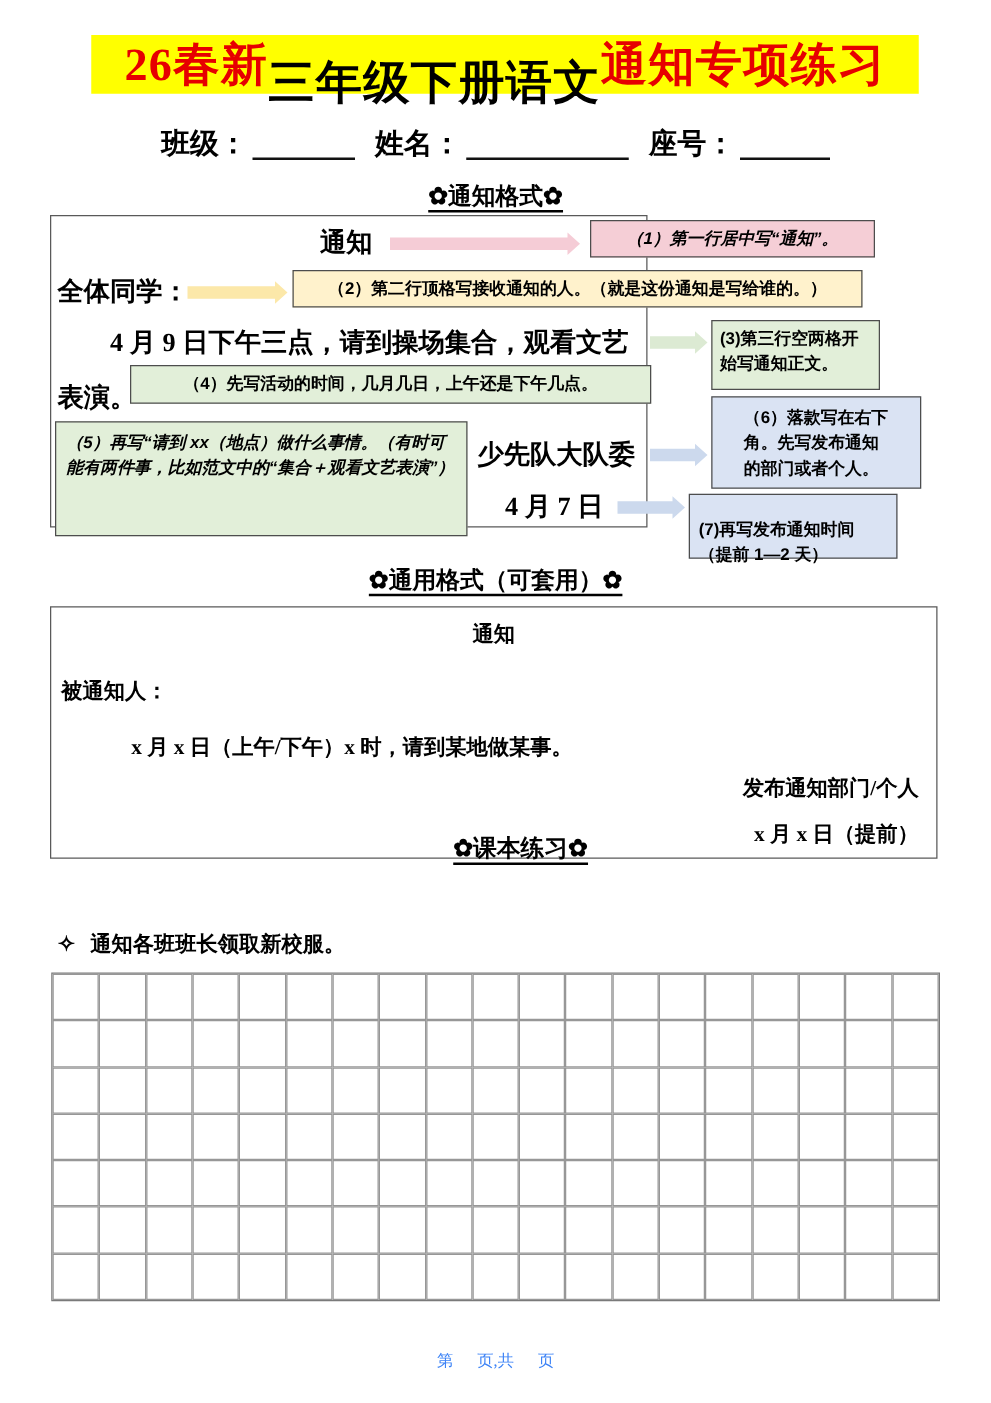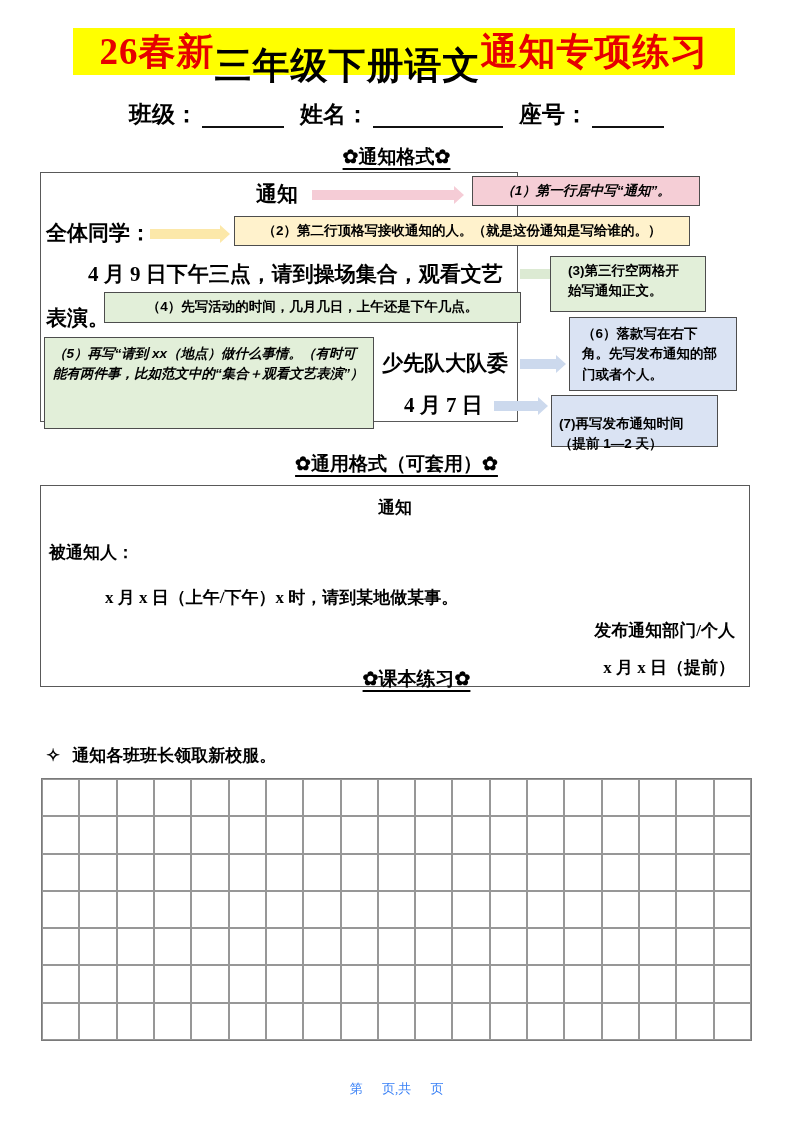--- a/index.html
+++ b/index.html
@@ -132,33 +132,33 @@
       <div class="shaft"></div>
         <div class="head"></div>
     </div>
     <div class="note yellow center" style="left:234px; top:46px; width:456px; height:30px;">（2）第二行顶格写接收通知的人。（就是这份通知是写给谁的。）</div>
 
     <div class="sample-text" style="left:88px; top:90px;">4 月 9 日下午三点，请到操场集合，观看文艺</div>
     <div class="block-arrow greenA" style="left:520px; top:95px; width:46px;">
       <div class="shaft"></div>
         <div class="head"></div>
     </div>
-    <div class="note green" style="left:550px; top:86px; width:156px; height:56px; padding:4px 17px;">(3)第三行空两格开始写通知正文。</div>
+    <div class="note green" style="left:569px; top:86px; width:135px; height:56px; padding:4px 6px;">(3)第三行空两格开始写通知正文。</div>
 
     <div class="note green center" style="left:104px; top:122px; width:417px; height:31px;">（4）先写活动的时间，几月几日，上午还是下午几点。</div>
     <div class="sample-text" style="left:46px; top:134px;">表演。</div>
 
     <div class="note green" style="left:44px; top:167px; width:330px; height:92px; padding:6px 8px;font-style:italic;">（5）再写“请到 xx（地点）做什么事情。（有时可能有两件事，比如范文中的“集合＋观看文艺表演”）</div>
 
     <div class="sample-text" style="left:382px; top:179px;">少先队大队委</div>
     <div class="block-arrow blueA" style="left:520px; top:185px; width:46px;">
       <div class="shaft"></div>
         <div class="head"></div>
     </div>
-    <div class="note blue" style="left:569px; top:147px; width:168px; height:74px; padding:6px 12px;">（6）落款写在右下角。先写发布通知的部门或者个人。</div>
+    <div class="note blue" style="left:569px; top:147px; width:168px; height:74px; padding:6px 25px;">（6）落款写在右下角。先写发布通知的部门或者个人。</div>
 
     <div class="sample-text" style="left:404px; top:221px;">4 月 7 日</div>
     <div class="block-arrow blueA" style="left:494px; top:227px; width:54px;">
       <div class="shaft"></div>
         <div class="head"></div>
     </div>
     <div class="note blue" style="left:551px; top:225px; width:167px; height:52px; padding:18px 7px;">(7)再写发布通知时间（提前 1—2 天）</div>
   </div>
 
   <div class="sec-heading" style="top:451px;">

